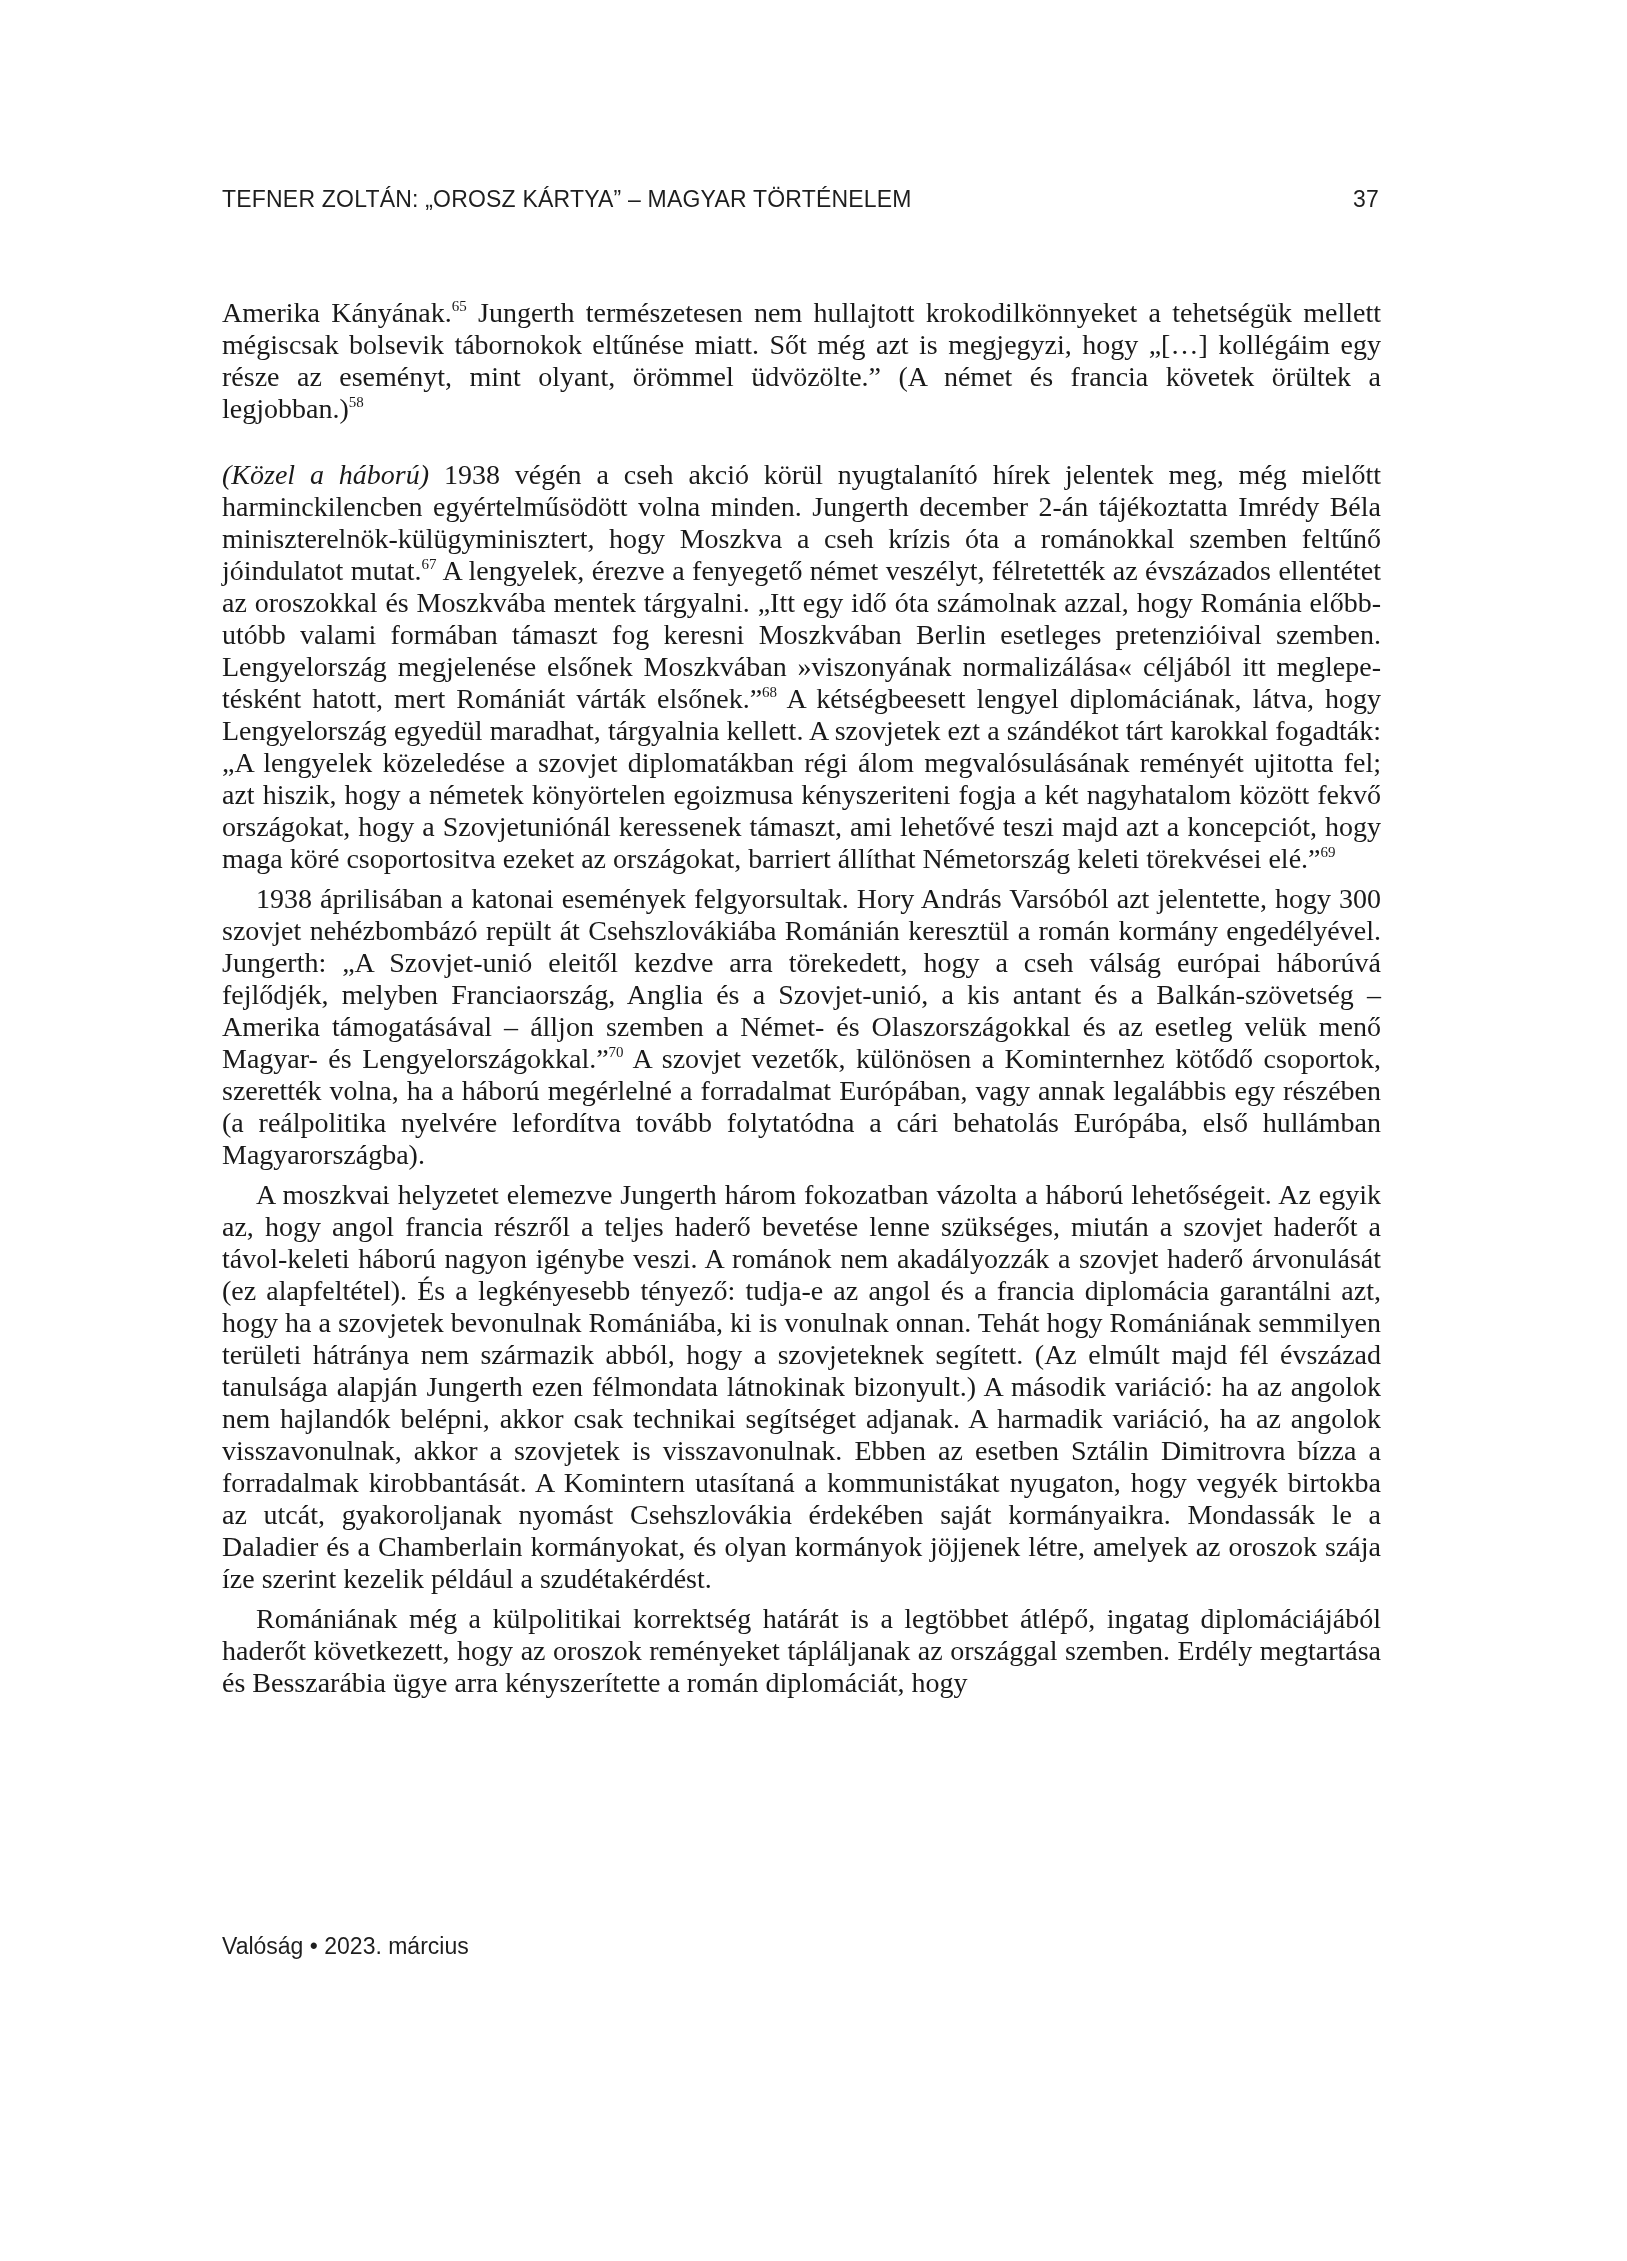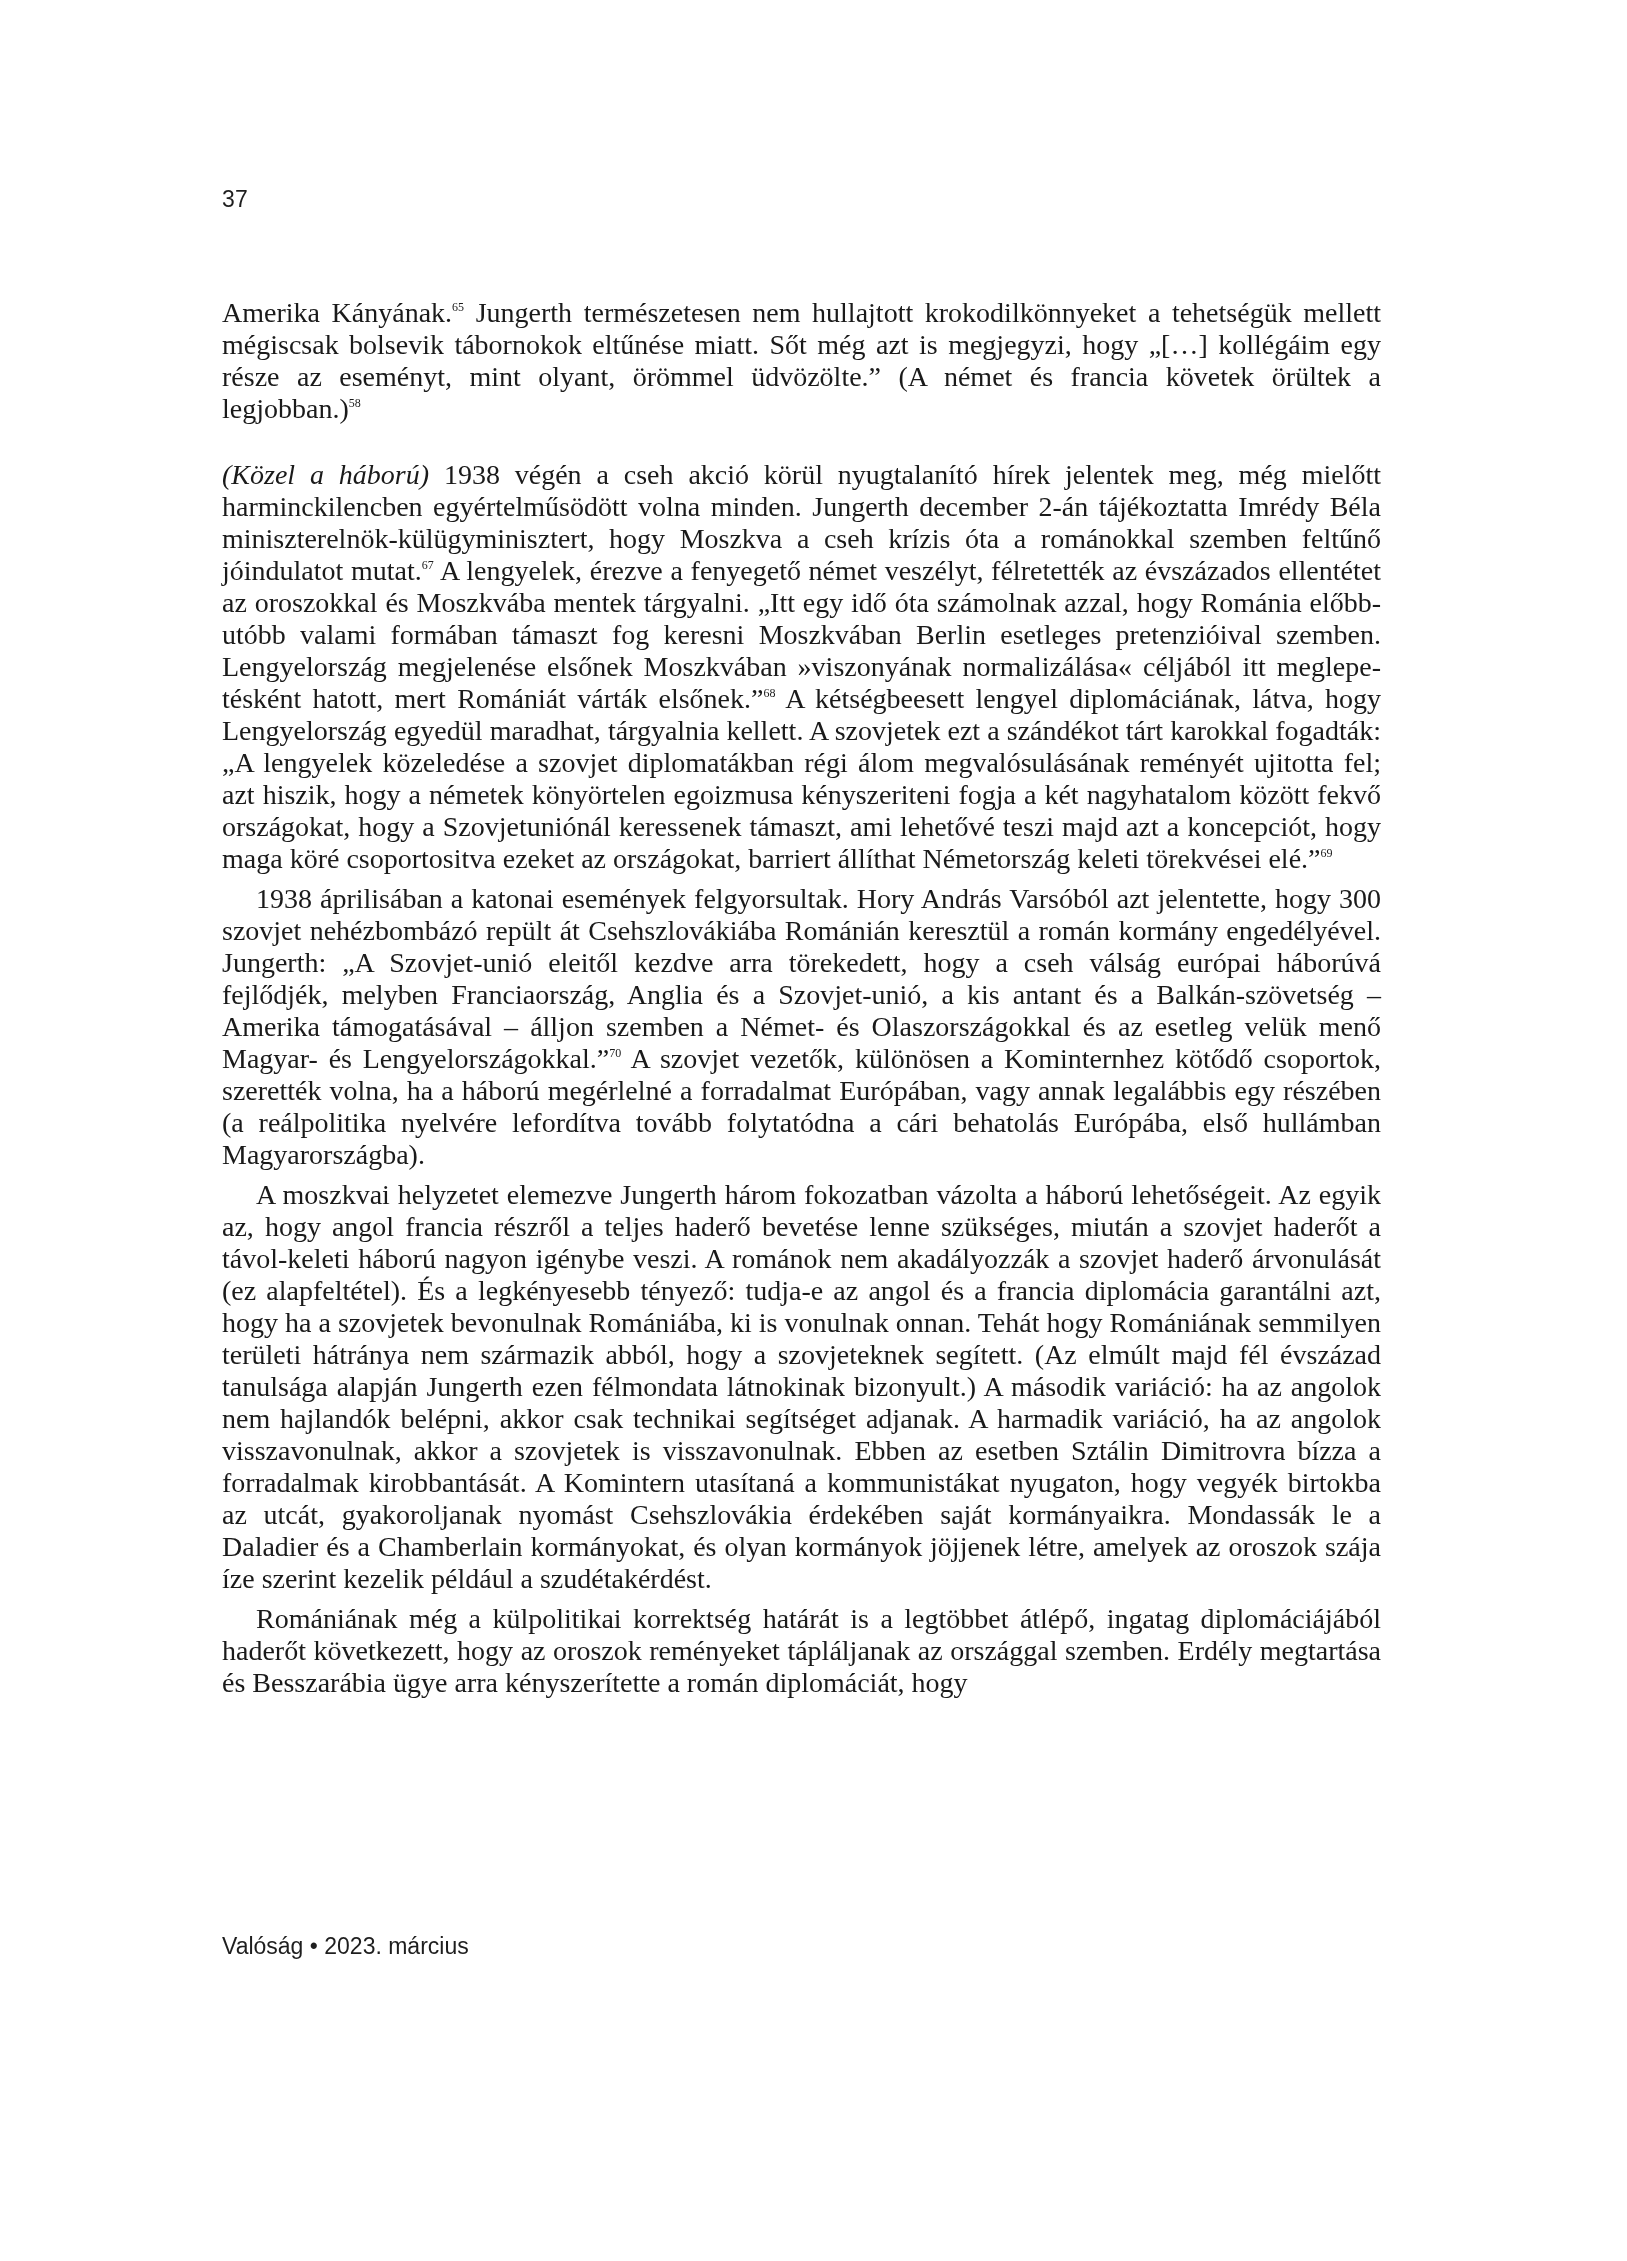--- a/index.html
+++ b/index.html
@@ -12,32 +12,33 @@
   }
   .body-text {
     position: absolute; left: 222px; top: 297px; width: 1159px;
     font-family: "Liberation Serif", serif; font-size: 28px; line-height: 32px;
     text-align: justify; hyphens: manual; color: #1a1a1a;
   }
   .body-text p { margin: 0; }
   .body-text p.indent { text-indent: 34px; margin-top: 8px; }
   .body-text p.section { margin-top: 34px; }
   .body-text .subhead { font-style: italic; margin-top: 14px; }
-  .body-text sup { font-size: 12px; line-height: 0; vertical-align: 10.7px; }
+  .body-text sup { font-size: 15px; line-height: 0; vertical-align: 10.7px; }
   .footer {
     position: absolute; left: 222px; top: 1933px;
     font-family: "Liberation Sans", sans-serif; font-size: 23px; color: #1e1e1e;
   }
 </style>
 </head>
 <body>
 
 <div class="page">
 
   <div class="running-head">
+    <span>TEFNER ZOLTÁN: „OROSZ KÁRTYA” – MAGYAR TÖRTÉNELEM</span>
     <span>37</span>
   </div>
 
   <div class="body-text" id="body-text">
     <p><span>Amerika Kányának.</span><sup>65</sup><span> Jungerth természetesen nem hullajtott krokodilkönnyeket a tehet­ségük mellett mégiscsak bolsevik tábornokok eltűnése miatt. Sőt még azt is megjegyzi, hogy „[…] kollégáim egy része az eseményt, mint olyant, örömmel üdvözölte.” (A né­met és francia követek örültek a legjobban.)</span><sup>58</sup></p>
     <p class="section"><span class="subhead">(Közel a háború)</span><span> 1938 végén a cseh akció körül nyugtalanító hírek jelentek meg, még mielőtt harminckilencben egyértelműsödött volna minden. Jungerth december 2-án tá­jékoztatta Imrédy Béla miniszterelnök-külügyminisztert, hogy Moszkva a cseh krízis óta a románokkal szemben feltűnő jóindulatot mutat.</span><sup>67</sup><span> A lengyelek, érezve a fenyegető német veszélyt, félretették az évszázados ellentétet az oroszokkal és Moszkvába mentek tárgyalni. „Itt egy idő óta számolnak azzal, hogy Románia előbb-utóbb valami formában támaszt fog keresni Moszkvában Berlin esetleges pretenzióival szemben. Lengyelország megjelenése elsőnek Moszkvában »viszonyának normalizálása« céljából itt meglepe­tésként hatott, mert Romániát várták elsőnek.”</span><sup>68</sup><span> A kétségbeesett lengyel diplomáciá­nak, látva, hogy Lengyelország egyedül maradhat, tárgyalnia kellett. A szovjetek ezt a szándékot tárt karokkal fogadták: „A lengyelek közeledése a szovjet diplomatákban régi álom megvalósulásának reményét ujitotta fel; azt hiszik, hogy a németek könyörtelen egoizmusa kényszeriteni fogja a két nagyhatalom között fekvő országokat, hogy a Szov­jetuniónál keressenek támaszt, ami lehetővé teszi majd azt a koncepciót, hogy maga köré csoportositva ezeket az országokat, barriert állíthat Németország keleti törekvései elé.”</span><sup>69</sup></p>
     <p class="indent"><span>1938 áprilisában a katonai események felgyorsultak. Hory András Varsóból azt jelen­tette, hogy 300 szovjet nehézbombázó repült át Csehszlovákiába Románián keresztül a román kormány engedélyével. Jungerth: „A Szovjet-unió eleitől kezdve arra töreke­dett, hogy a cseh válság európai háborúvá fejlődjék, melyben Franciaország, Anglia és a Szovjet-unió, a kis antant és a Balkán-szövetség – Amerika támogatásával – álljon szemben a Német- és Olaszországokkal és az esetleg velük menő Magyar- és Lengyelor­szágokkal.”</span><sup>70</sup><span> A szovjet vezetők, különösen a Kominternhez kötődő csoportok, szerették volna, ha a háború megérlelné a forradalmat Európában, vagy annak legalábbis egy ré­szében (a reálpolitika nyelvére lefordítva tovább folytatódna a cári behatolás Európába, első hullámban Magyarországba).</span></p>
     <p class="indent"><span>A moszkvai helyzetet elemezve Jungerth három fokozatban vázolta a háború lehető­ségeit. Az egyik az, hogy angol francia részről a teljes haderő bevetése lenne szükséges, miután a szovjet haderőt a távol-keleti háború nagyon igénybe veszi. A románok nem akadályozzák a szovjet haderő árvonulását (ez alapfeltétel). És a legkényesebb tényező: tudja-e az angol és a francia diplomácia garantálni azt, hogy ha a szovjetek bevonulnak Romániába, ki is vonulnak onnan. Tehát hogy Romániának semmilyen területi hátrá­nya nem származik abból, hogy a szovjeteknek segített. (Az elmúlt majd fél évszázad tanulsága alapján Jungerth ezen félmondata látnokinak bizonyult.) A második variáció: ha az angolok nem hajlandók belépni, akkor csak technikai segítséget adjanak. A harma­dik variáció, ha az angolok visszavonulnak, akkor a szovjetek is visszavonulnak. Ebben az esetben Sztálin Dimitrovra bízza a forradalmak kirobbantását. A Komintern utasíta­ná a kommunistákat nyugaton, hogy vegyék birtokba az utcát, gyakoroljanak nyomást Csehszlovákia érdekében saját kormányaikra. Mondassák le a Daladier és a Chamberlain kormányokat, és olyan kormányok jöjjenek létre, amelyek az oroszok szája íze szerint kezelik például a szudétakérdést.</span></p>
     <p class="indent"><span>Romániának még a külpolitikai korrektség határát is a legtöbbet átlépő, ingatag diplomá­ciájából haderőt következett, hogy az oroszok reményeket tápláljanak az országgal szemben. Erdély megtartása és Besszarábia ügye arra kényszerítette a román diplomáciát, hogy</span></p>
   </div>

